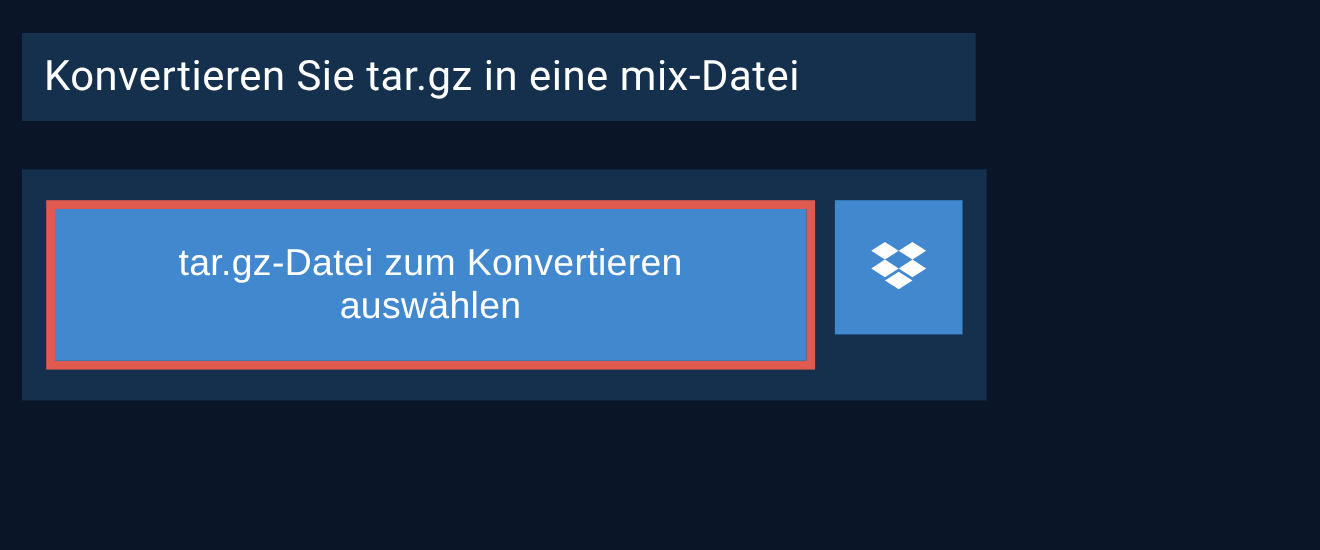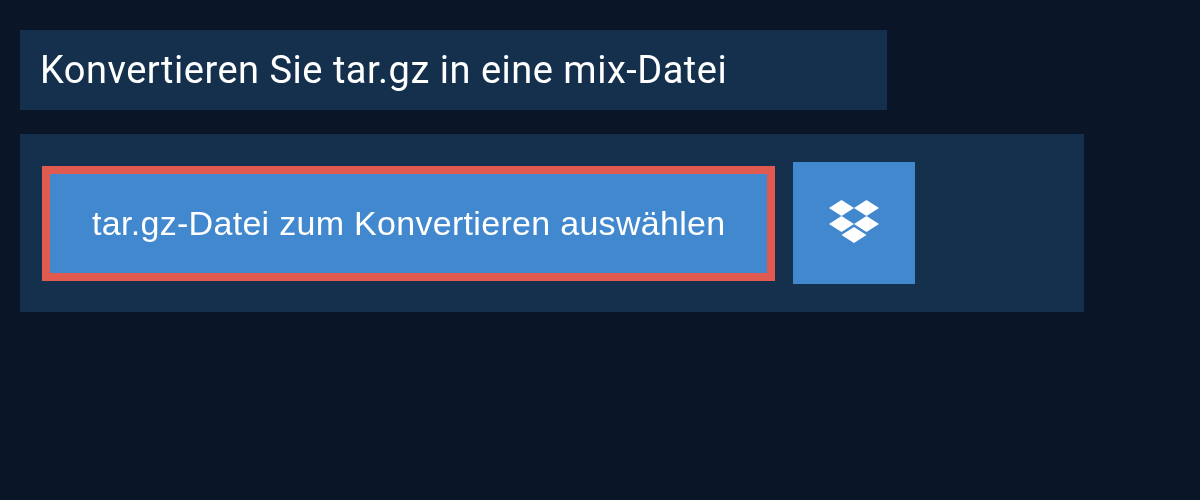--- a/index.html
+++ b/index.html
@@ -14,35 +14,35 @@
       font-family: -apple-system, BlinkMacSystemFont, "Segoe UI", Roboto, Helvetica, Arial, sans-serif;
       overflow: hidden;
     }
     .container {
       padding: 30px 20px;
     }
     .header-bar {
       background: #14304d;
       display: inline-block;
       padding: 18px 160px 18px 20px;
-      margin-bottom: 24px;
+      margin-bottom: 44px;
     }
     .header-title {
       color: #ffffff;
       font-size: 38px;
       font-weight: 400;
       letter-spacing: 0.5px;
     }
     .upload-panel {
       background: #14304d;
       padding: 28px 22px;
       display: flex;
-      align-items: center;
+      align-items: flex-start;
       gap: 18px;
-      width: 1064px;
+      width: 877px;
     }
     .select-button-wrapper {
       border: 8px solid #e05a50;
       display: inline-block;
     }
     .select-button {
       background: #4188cf;
       color: #ffffff;
       font-size: 34px;
       font-weight: 400;

